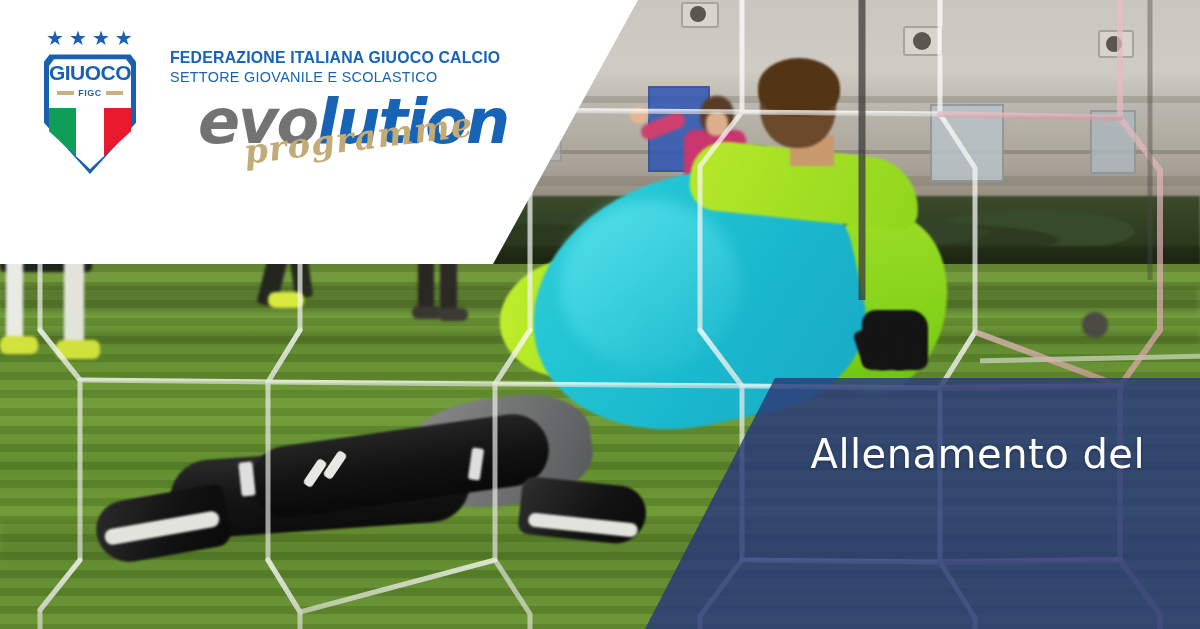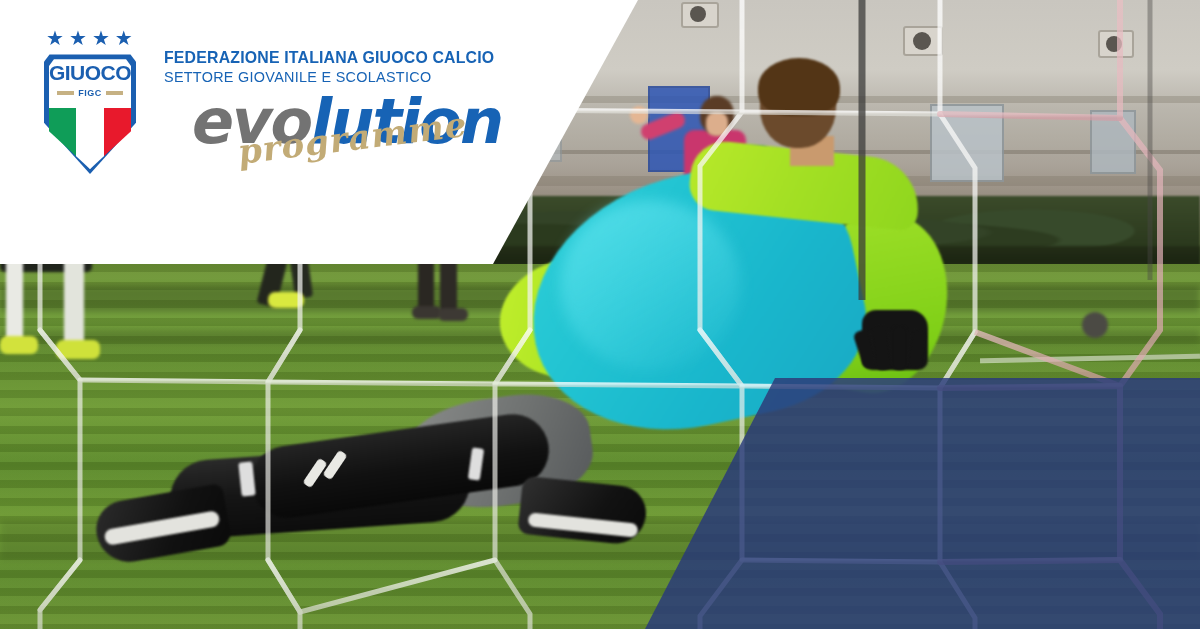--- a/index.html
+++ b/index.html
@@ -227,21 +227,21 @@
   .shield-italia{
     position:absolute;left:0;top:9px;width:100%;text-align:center;
     font-size:21px;font-weight:bold;color:#1b5fb0;letter-spacing:-.5px;
     font-family:"Liberation Sans", sans-serif;
   }
   .figc-row{position:absolute;left:0;top:36px;width:100%;display:flex;align-items:center;justify-content:center;gap:4px;}
   .figc-dash{width:17px;height:4px;background:#c6b183;}
   .figc-txt{font-size:9px;font-weight:bold;color:#1b5fb0;letter-spacing:.5px;}
 
   
-  .wordmark{position:relative;margin-left:22px;padding-top:20px;width:330px;}
+  .wordmark{position:relative;margin-left:28px;padding-top:20px;width:330px;}
   .fed-line1{
     font-size:16.5px;font-weight:bold;color:#1763b5;letter-spacing:.2px;
     white-space:nowrap;transform:scaleX(.96);transform-origin:left;
   }
   .fed-line2{
     font-size:15px;font-weight:normal;color:#1763b5;letter-spacing:.3px;
     margin-top:1px;white-space:nowrap;transform:scaleX(.96);transform-origin:left;
   }
   .evo-wrap{position:relative;margin-top:6px;height:92px;}
   .evo-main{
@@ -470,15 +470,16 @@
           </div>
           <div class="evo-sub">programme</div>
         </div>
       </div>
 
     </div>
   </div>
 
   <div class="title-overlay"></div>
   <div class="title-block">
+    <div class="t-line1">Allenamento del</div>
   </div>
 
 </div>
 
 </body></html>

